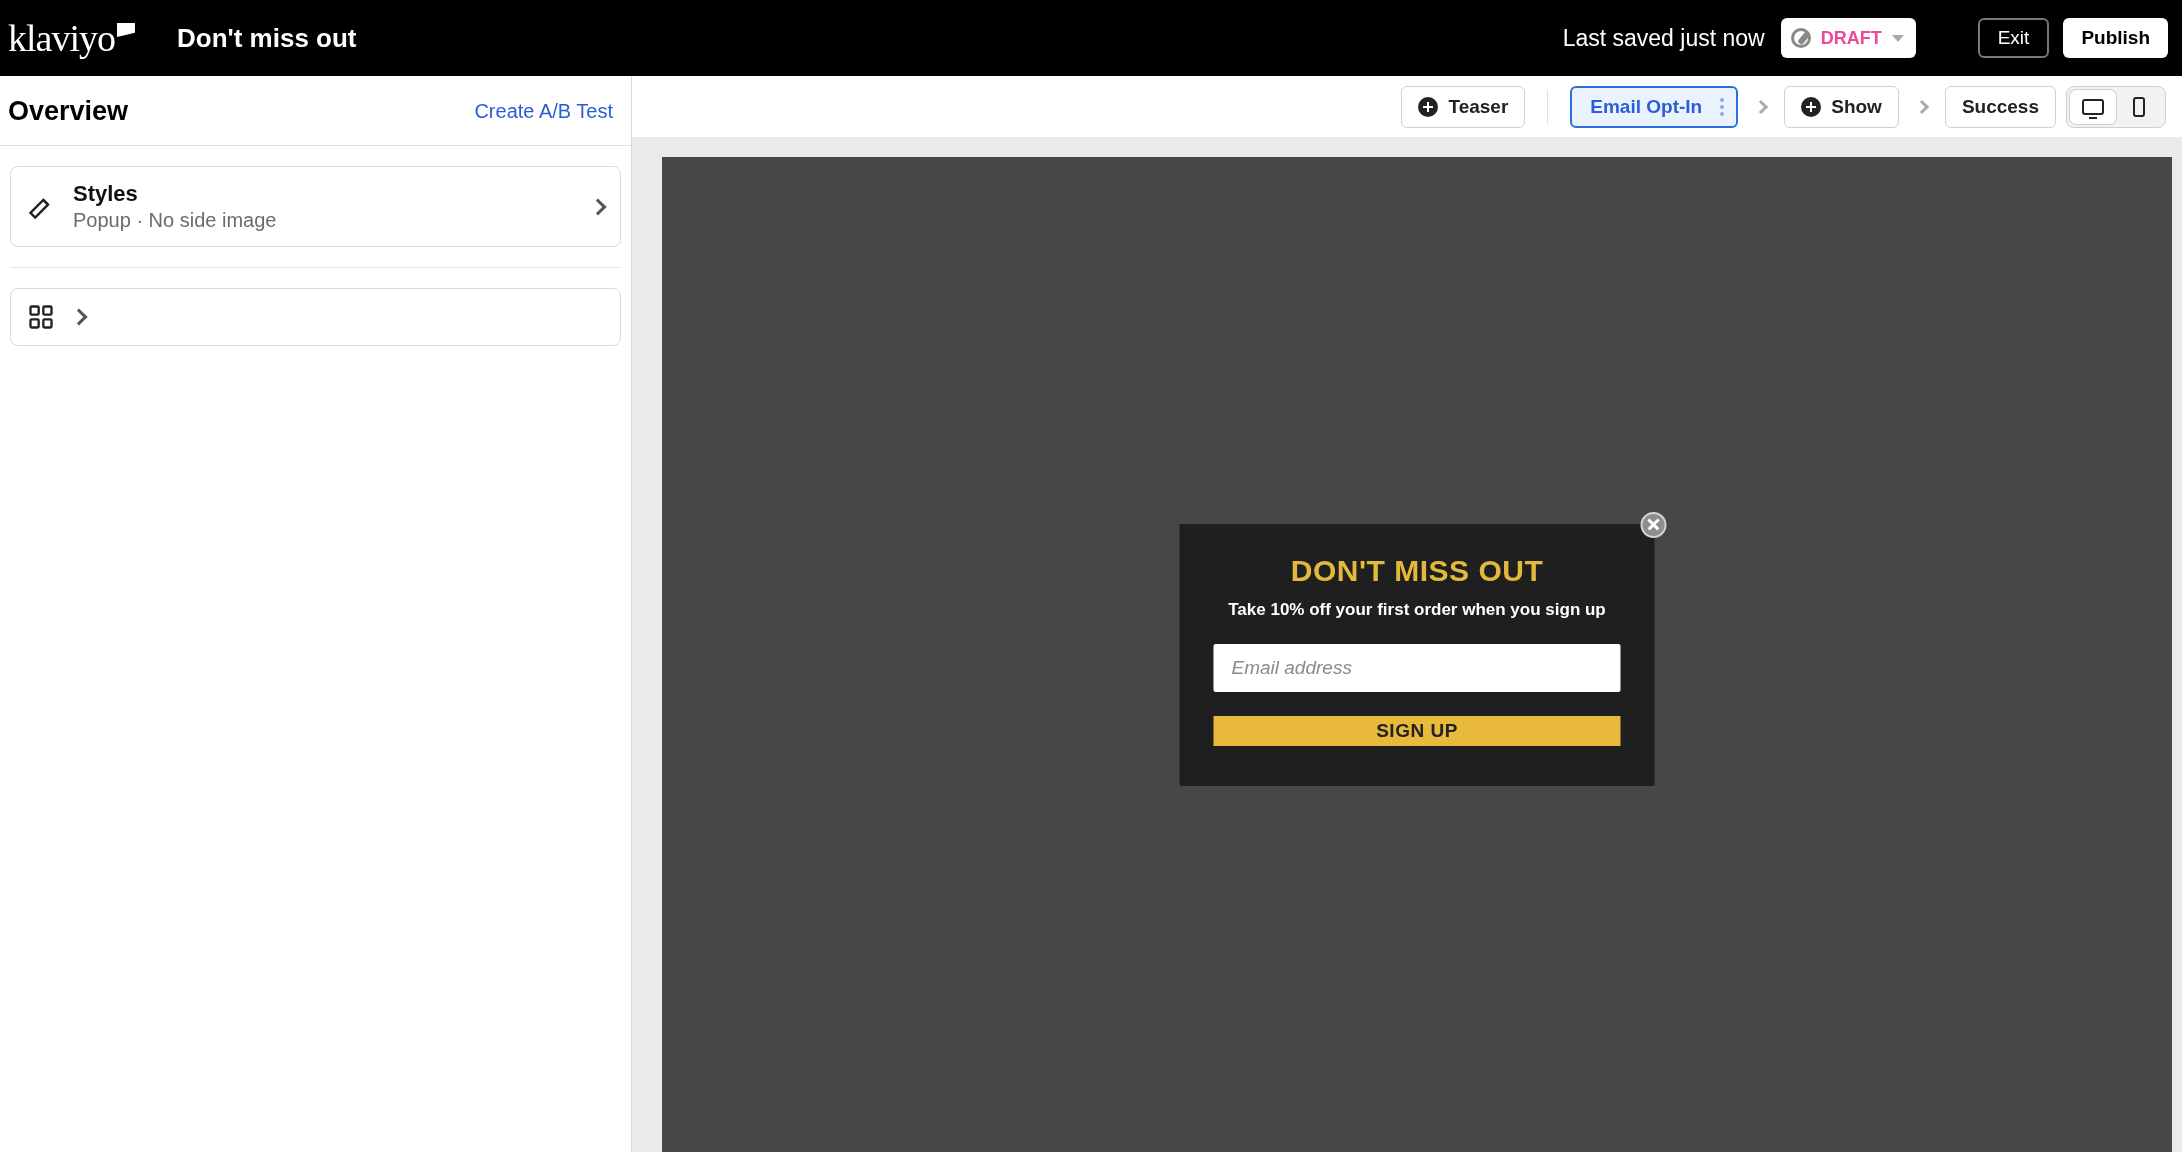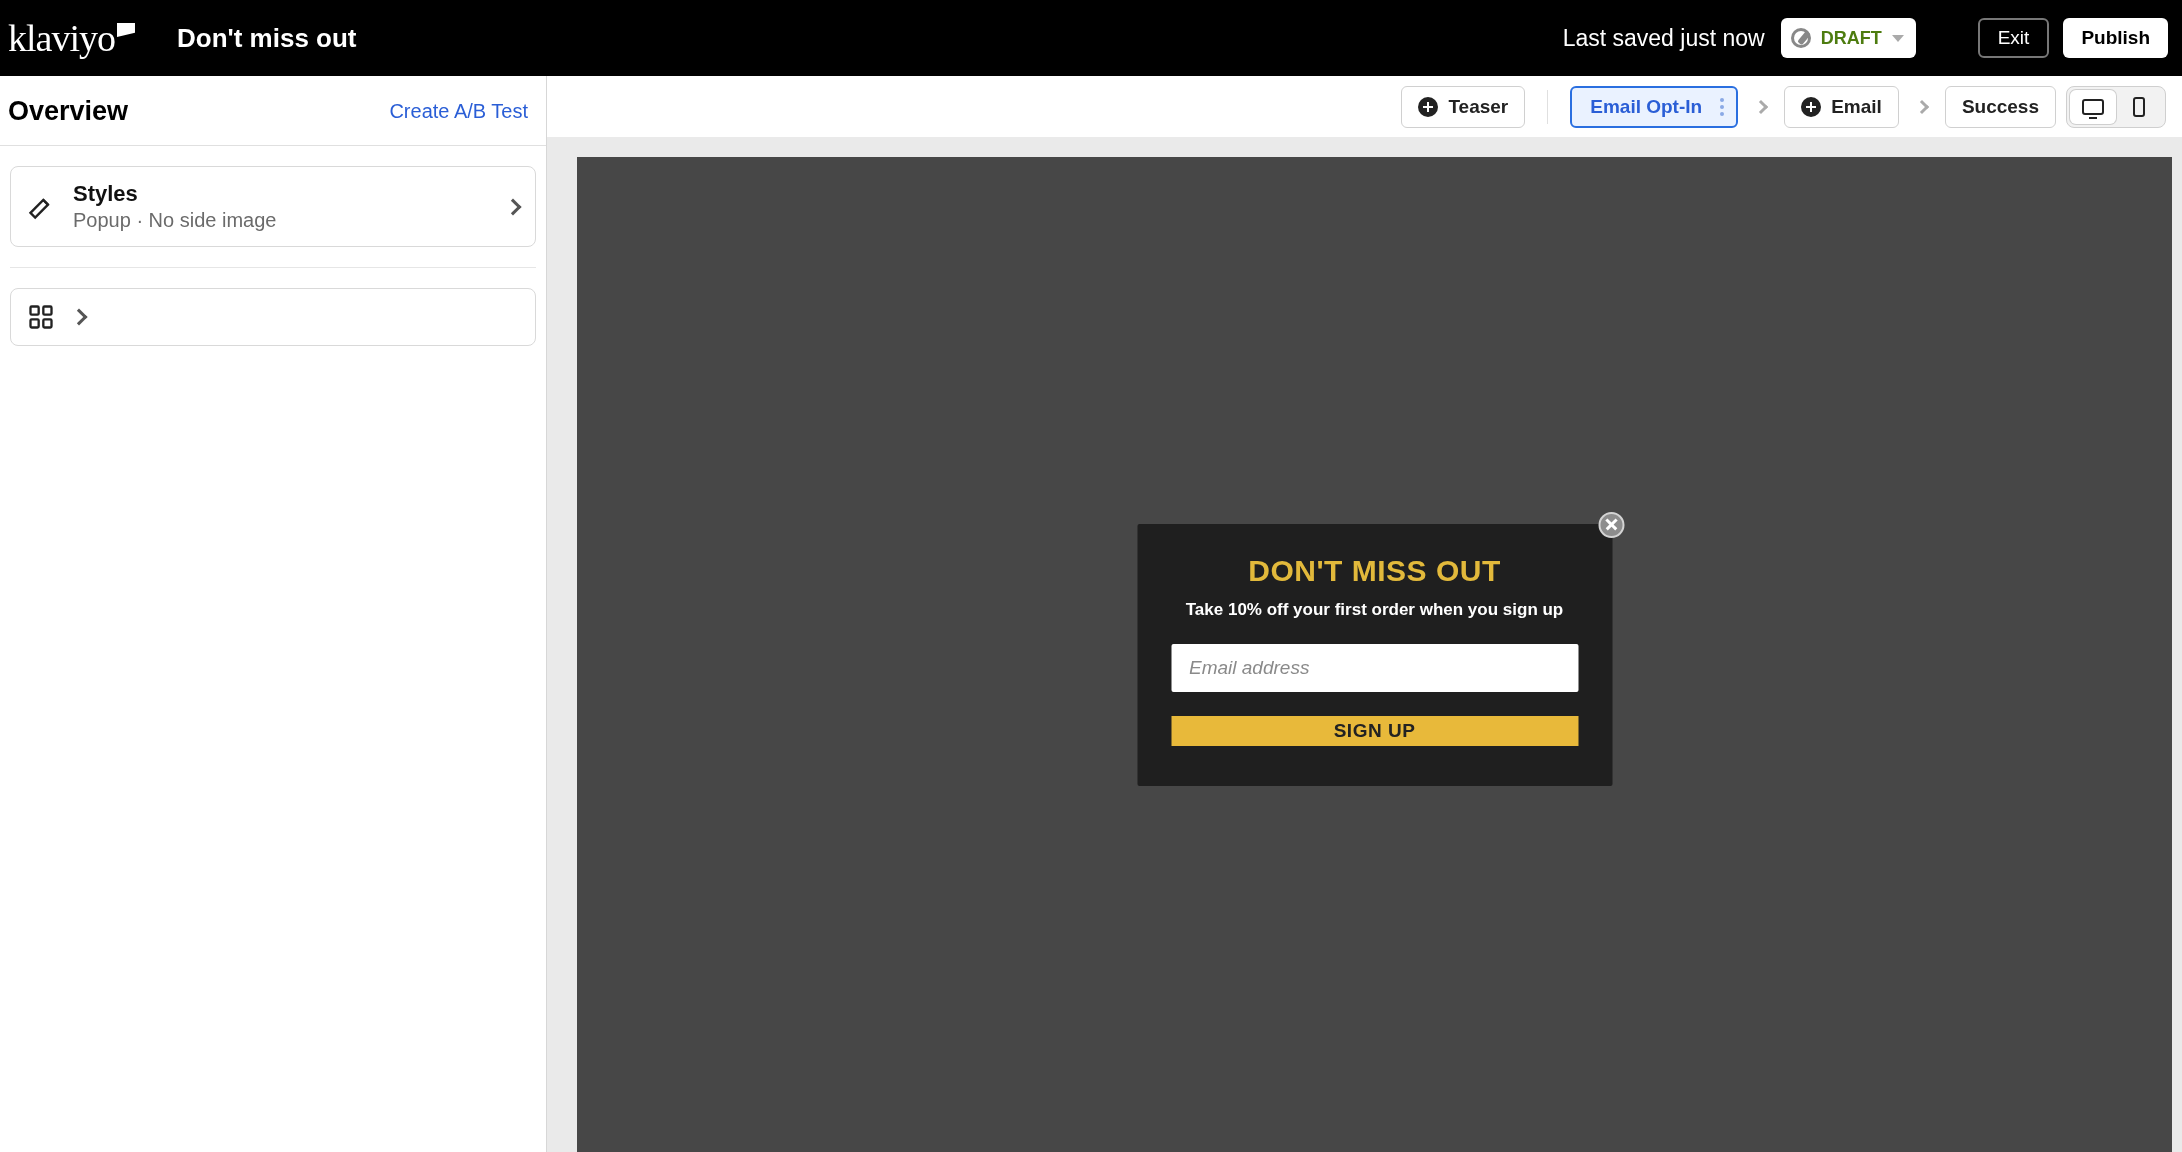--- a/index.html
+++ b/index.html
@@ -48,21 +48,21 @@
     background: #fff;
     border: none;
     border-radius: 6px;
     height: 40px;
     padding: 0 12px 0 10px;
     display: flex;
     align-items: center;
     gap: 10px;
     font-size: 18px;
     font-weight: 700;
-    color: #4d7c0f;
+    color: #ec4899;
     cursor: pointer;
     margin-right: 62px;
   }
   .draft-btn .circle-icon {
     width: 20px; height: 20px; border-radius: 50%; background: #888; position: relative;
   }
   .draft-btn .circle-icon::after {
     content:""; position:absolute; inset:3px; border-radius:50%; background:#fff;
   }
   .draft-btn .circle-icon::before {
@@ -95,21 +95,21 @@
     cursor: pointer;
   }
 
   
   .body {
     flex: 1;
     display: flex;
     min-height: 0;
   }
   .sidebar {
-    width: 547px;
+    width: 632px;
     border-right: 1px solid #d7d7d7;
     display: flex;
     flex-direction: column;
   }
   .sidebar-header {
     display: flex;
     align-items: center;
     justify-content: space-between;
     padding: 20px 18px 18px 8px;
     border-bottom: 1px solid #e0e0e0;
@@ -312,21 +312,21 @@
         <span>Email Opt-In</span>
         <span class="kebab">
             <span></span>
             <span></span>
             <span></span>
           </span>
       </div>
       <span class="arrow-chevron"></span>
       <button class="step-btn">
         <span class="plus-circle"></span>
-        <span>Email</span>
+        <span>Show</span>
       </button>
       <span class="arrow-chevron"></span>
       <button class="step-btn">
         <span>Success</span>
       </button>
       <div class="device-toggle">
         <div class="device-btn active">
           <span class="desktop-icon"></span>
         </div>
         <div class="device-btn">

